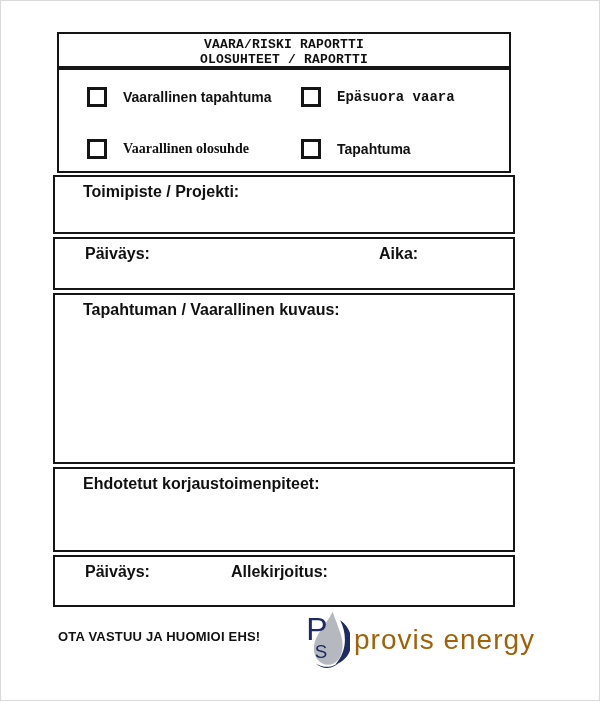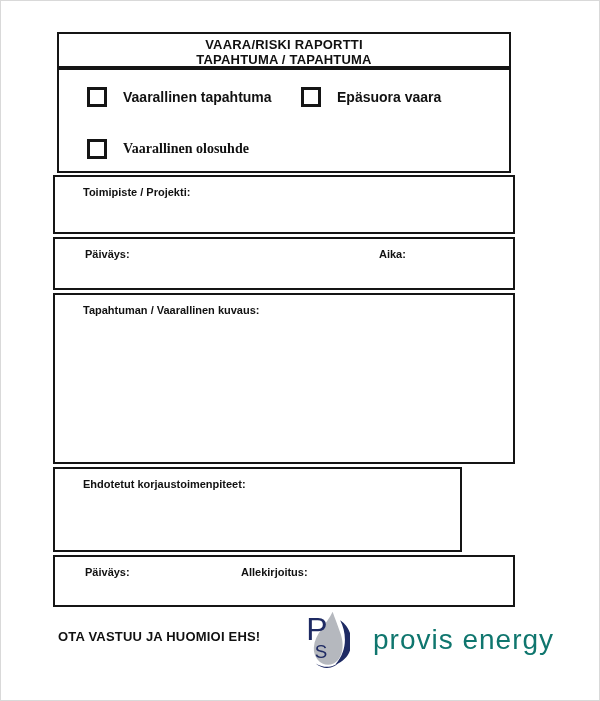--- a/index.html
+++ b/index.html
@@ -4,77 +4,81 @@
 <style>
   html,body{margin:0;padding:0;background:#fff;}
   .page{
     position:relative;width:600px;height:701px;background:#ffffff;
     font-family:"Liberation Sans",sans-serif;color:#111;
     box-sizing:border-box;border:1px solid #d9d9d9;overflow:hidden;
   }
   .box{position:absolute;box-sizing:border-box;border:2px solid #151515;background:#fff;}
   .title-box{text-align:center;padding-top:3px;}
   .title-line{font-weight:bold;font-size:13px;line-height:15px;letter-spacing:0.2px;}
-  .fld-label{font-weight:bold;font-size:11px;line-height:16px;}
+  .fld-label{font-weight:bold;font-size:16px;line-height:16px;}
   .box .fld-label{position:absolute;top:7px;left:28px;white-space:nowrap;}
   .cb-row{position:absolute;display:flex;align-items:center;justify-content:flex-end;}
   .checkbox{display:inline-block;width:20px;height:20px;box-sizing:border-box;
     border:3px solid #151515;background:#fff;}
   .cb-label{margin-left:16px;font-weight:bold;font-size:14px;white-space:nowrap;}
   .slogan{position:absolute;left:57px;top:628px;font-weight:bold;font-size:13px;
     letter-spacing:0.2px;white-space:nowrap;}
   .logo{position:absolute;left:303px;top:608px;display:flex;align-items:center;}
-  .logo-text{font-size:28px;color:#0f766e;letter-spacing:1px;margin-left:23px;
+  .logo-text{font-size:28px;color:#a16207;letter-spacing:1px;margin-left:4px;
     white-space:nowrap;}
 </style>
 </head>
 <body>
 
 <div class="page">
 
-  <div class="box title-box" style="left:56px;top:31px;width:454px;height:36px;">
+  <div class="box title-box" style="left:56px;top:31px;width:454px;height:36px;font-family:Liberation Mono, monospace;">
     <div class="title-line">VAARA/RISKI RAPORTTI</div>
-    <div class="title-line">TAPAHTUMA / TAPAHTUMA</div>
+    <div class="title-line">OLOSUHTEET / RAPORTTI</div>
   </div>
 
   <div class="box" style="left:56px;top:67px;width:454px;height:105px;">
     <div class="cb-row" style="left:28px;top:17px;">
       <span class="checkbox"></span>
       <span class="cb-label">Vaarallinen tapahtuma</span>
     </div>
-    <div class="cb-row" style="left:242px;top:17px;">
+    <div class="cb-row" style="left:242px;top:17px;font-family:Liberation Mono, monospace;">
       <span class="checkbox"></span>
       <span class="cb-label">Epäsuora vaara</span>
     </div>
     <div class="cb-row" style="left:28px;top:69px;font-family:Liberation Serif, serif;">
       <span class="checkbox"></span>
       <span class="cb-label">Vaarallinen olosuhde</span>
+    </div>
+    <div class="cb-row" style="left:242px;top:69px;">
+      <span class="checkbox"></span>
+      <span class="cb-label">Tapahtuma</span>
     </div>
   </div>
 
   <div class="box" style="left:52px;top:174px;width:462px;height:59px;">
     <span class="fld-label">Toimipiste / Projekti:</span>
   </div>
 
   <div class="box" style="left:52px;top:236px;width:462px;height:53px;">
     <span class="fld-label" style="left:30px;">Päiväys:</span>
     <span class="fld-label" style="left:281px;margin-left:43px;">Aika:</span>
   </div>
 
   <div class="box" style="left:52px;top:292px;width:462px;height:171px;">
     <span class="fld-label">Tapahtuman / Vaarallinen kuvaus:</span>
   </div>
 
-  <div class="box" style="left:52px;top:466px;width:409px;height:85px;">
+  <div class="box" style="left:52px;top:466px;width:462px;height:85px;">
     <span class="fld-label">Ehdotetut korjaustoimenpiteet:</span>
   </div>
 
   <div class="box" style="left:52px;top:554px;width:462px;height:52px;">
     <span class="fld-label" style="left:30px;">Päiväys:</span>
-    <span class="fld-label" style="left:186px;">Allekirjoitus:</span>
+    <span class="fld-label" style="left:176px;">Allekirjoitus:</span>
   </div>
 
   <div class="slogan">OTA VASTUU JA HUOMIOI EHS!</div>
 
   <div class="logo">
     <svg width="46" height="62" viewBox="0 0 48 66">
 
       <path d="M30,3 C24,16 11,26 10,41 C9,54 21,63 31,58 C41,53 43,38 38,25 C35,16 32,9 30,3 Z" fill="#b5b8be"></path>
 
       <path d="M38,12 C45,26 46,44 33,59 C46,55 53,41 49,27 C46,18 41,14 38,12 Z" fill="#1e2a63"></path>

